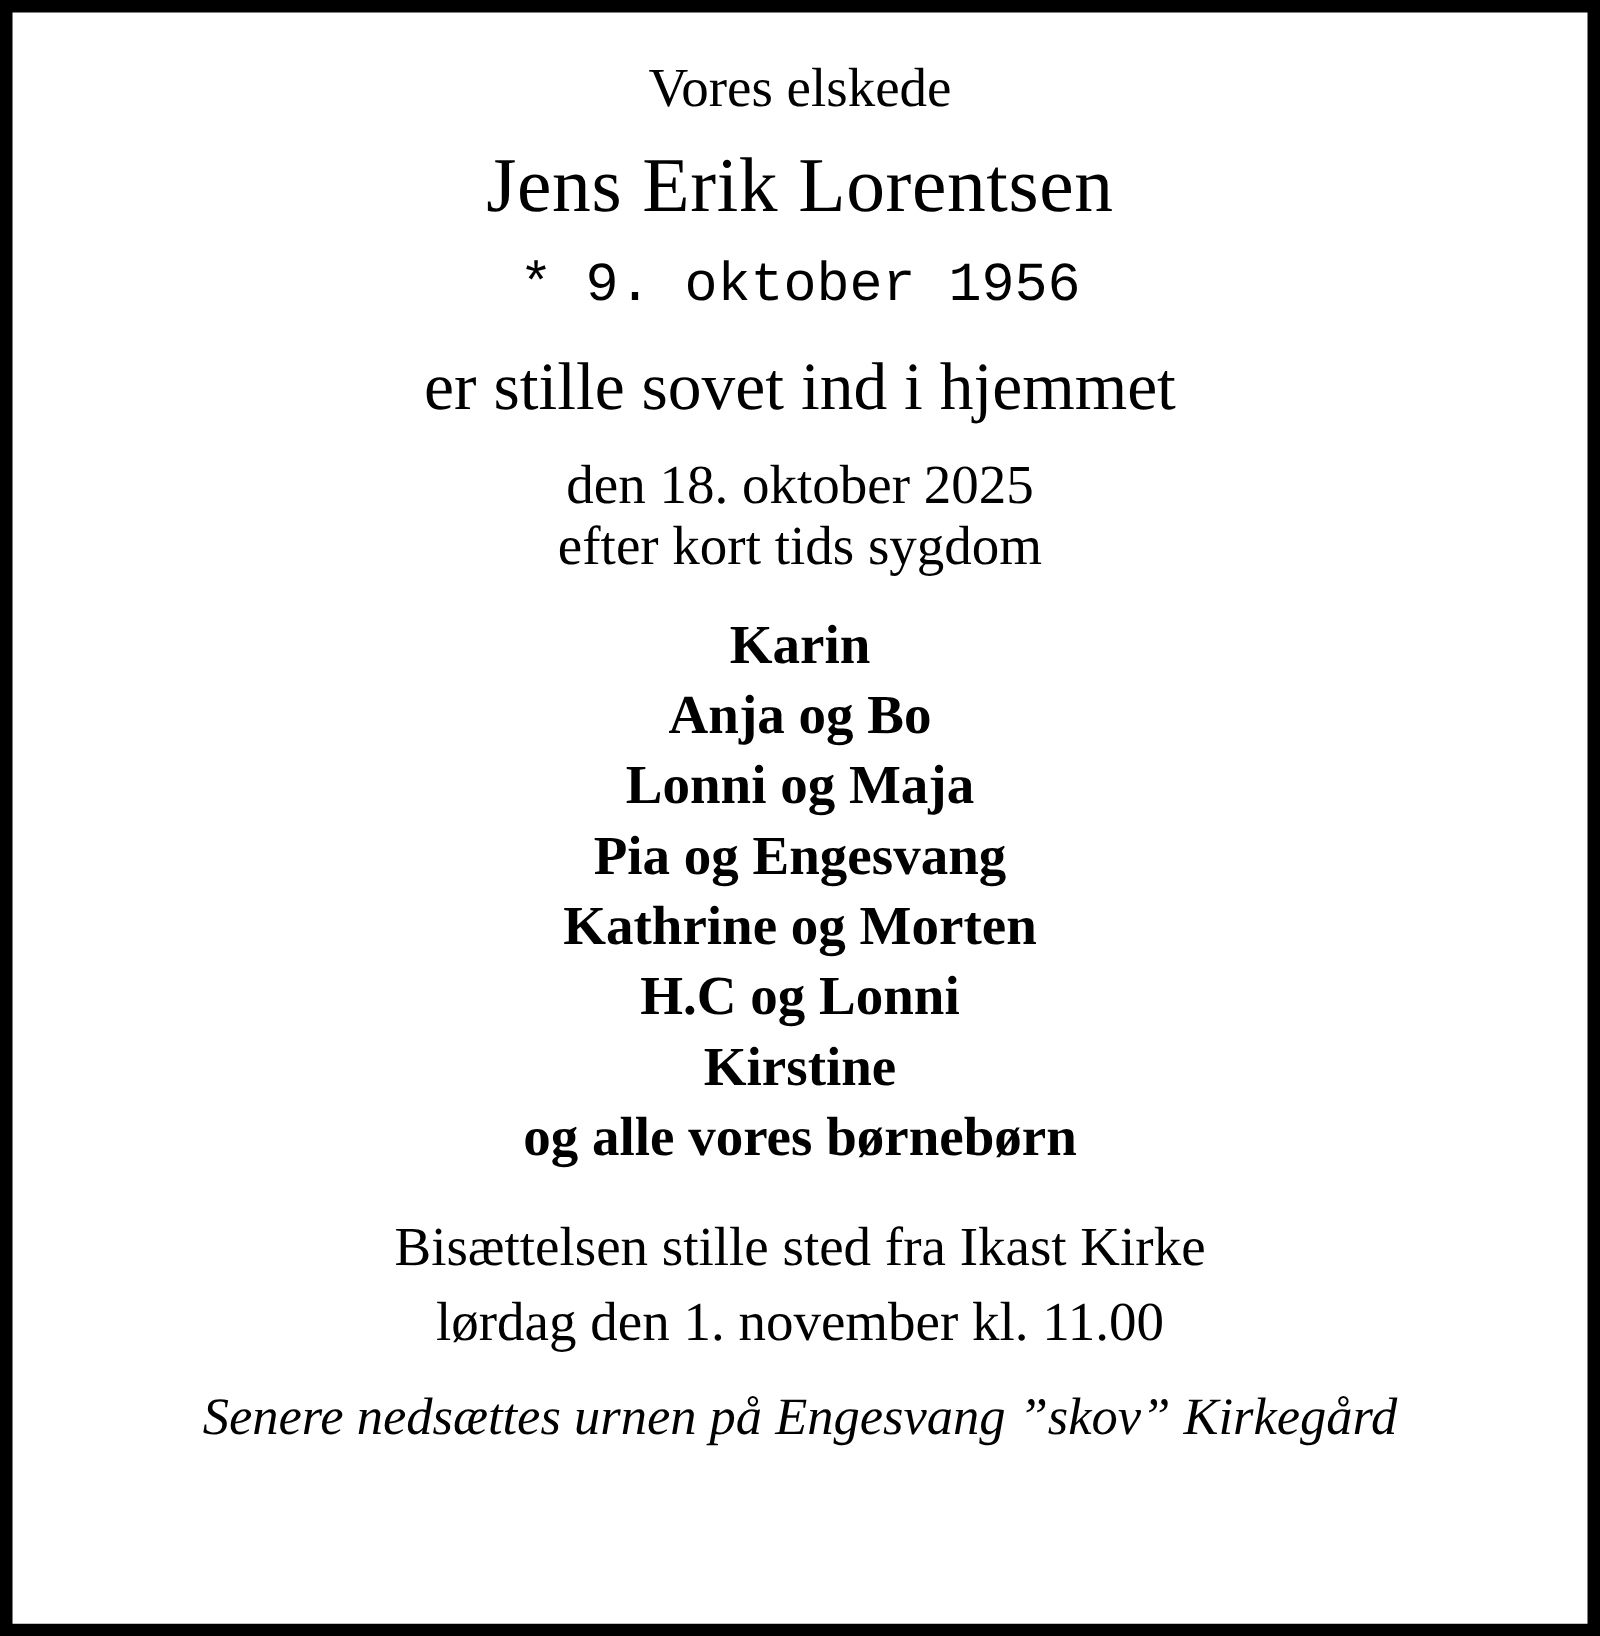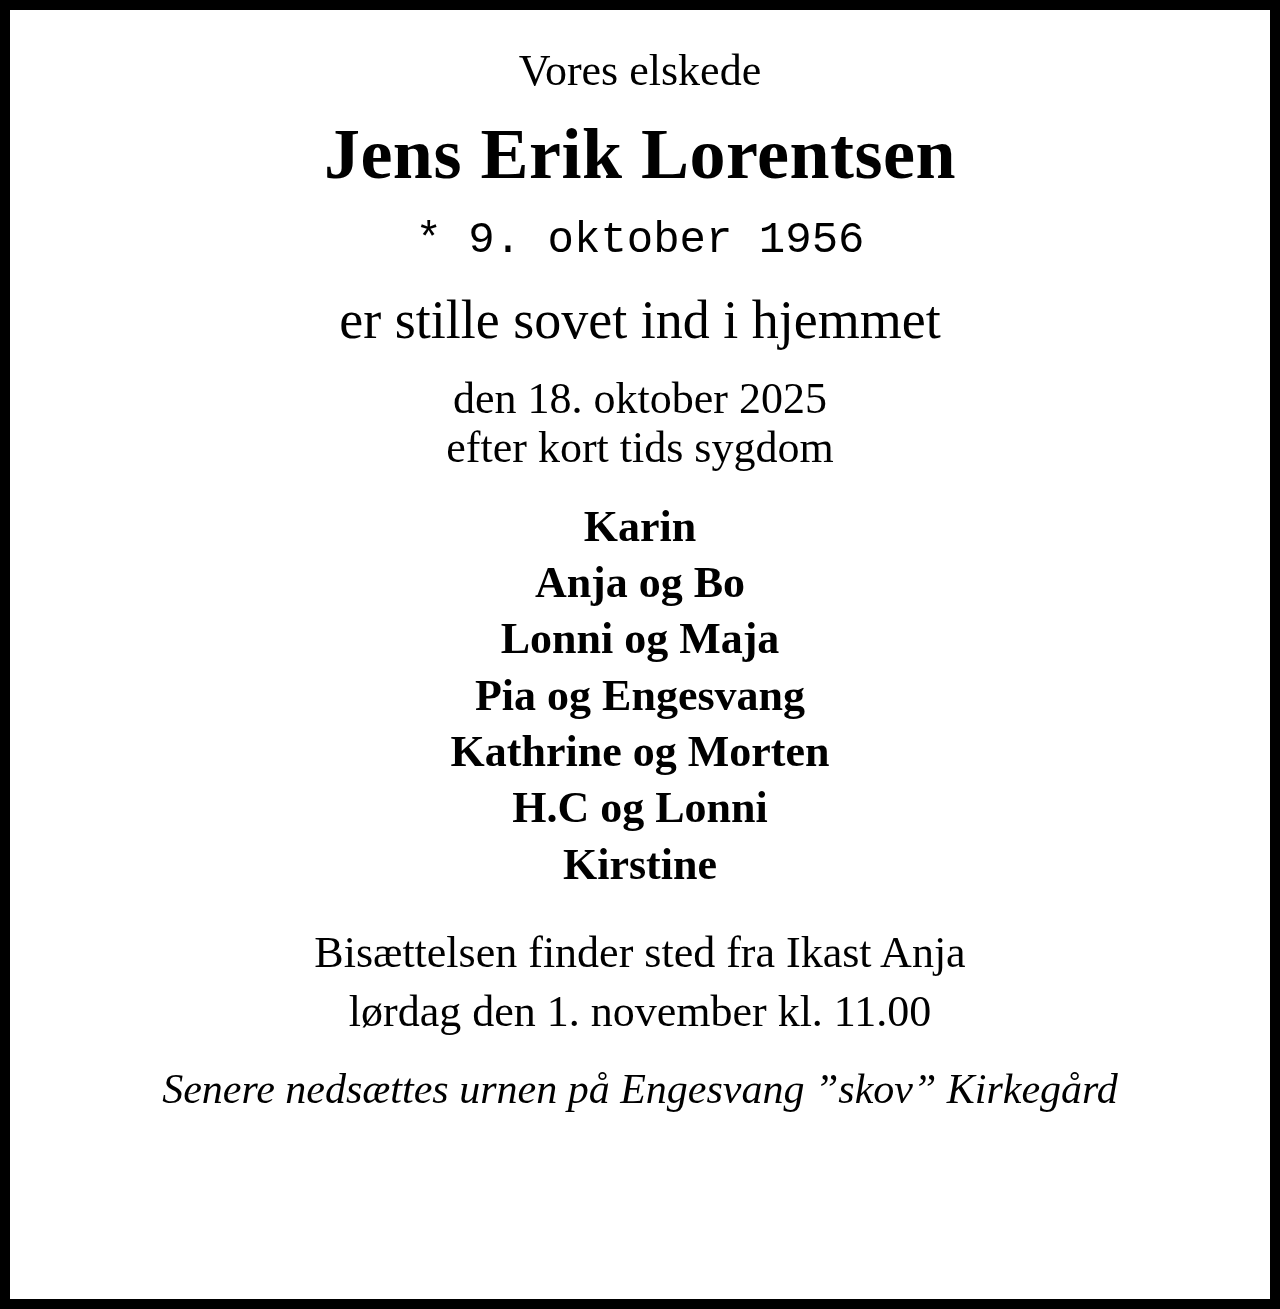--- a/index.html
+++ b/index.html
@@ -24,22 +24,22 @@
     display: flex;
     flex-direction: column;
     text-align: center;
   }
   .intro-line {
     font-size: 44px;
     line-height: 1.12;
     margin-bottom: 20px;
   }
   .deceased-name {
-    font-size: 72px;
-    font-weight: bold;
+    font-size: 62px;
+    font-weight: normal;
     line-height: 1.1;
     margin-bottom: 22px;
     letter-spacing: 0.5px;
   }
   .birth-line {
     font-size: 44px;
     line-height: 1.12;
     margin-bottom: 24px;
     font-family: Liberation Mono, monospace;
   }
@@ -100,22 +100,23 @@
   </div>
 
   <div class="survivors">
     <div>Karin</div>
     <div>Anja og Bo</div>
     <div>Lonni og Maja</div>
     <div>Pia og Engesvang</div>
     <div>Kathrine og Morten</div>
     <div>H.C og Lonni</div>
     <div>Kirstine</div>
+    <div>og alle vores børnebørn</div>
   </div>
 
   <div class="service-block">
-    <div class="service-line">Bisættelsen finder sted fra Ikast Anja</div>
+    <div class="service-line">Bisættelsen stille sted fra Ikast Kirke</div>
     <div class="service-line">lørdag den 1. november kl. 11.00</div>
   </div>
 
   <div class="urn-note">Senere nedsættes urnen på Engesvang ”skov” Kirkegård</div>
 
 </div>
 
 </body></html>

